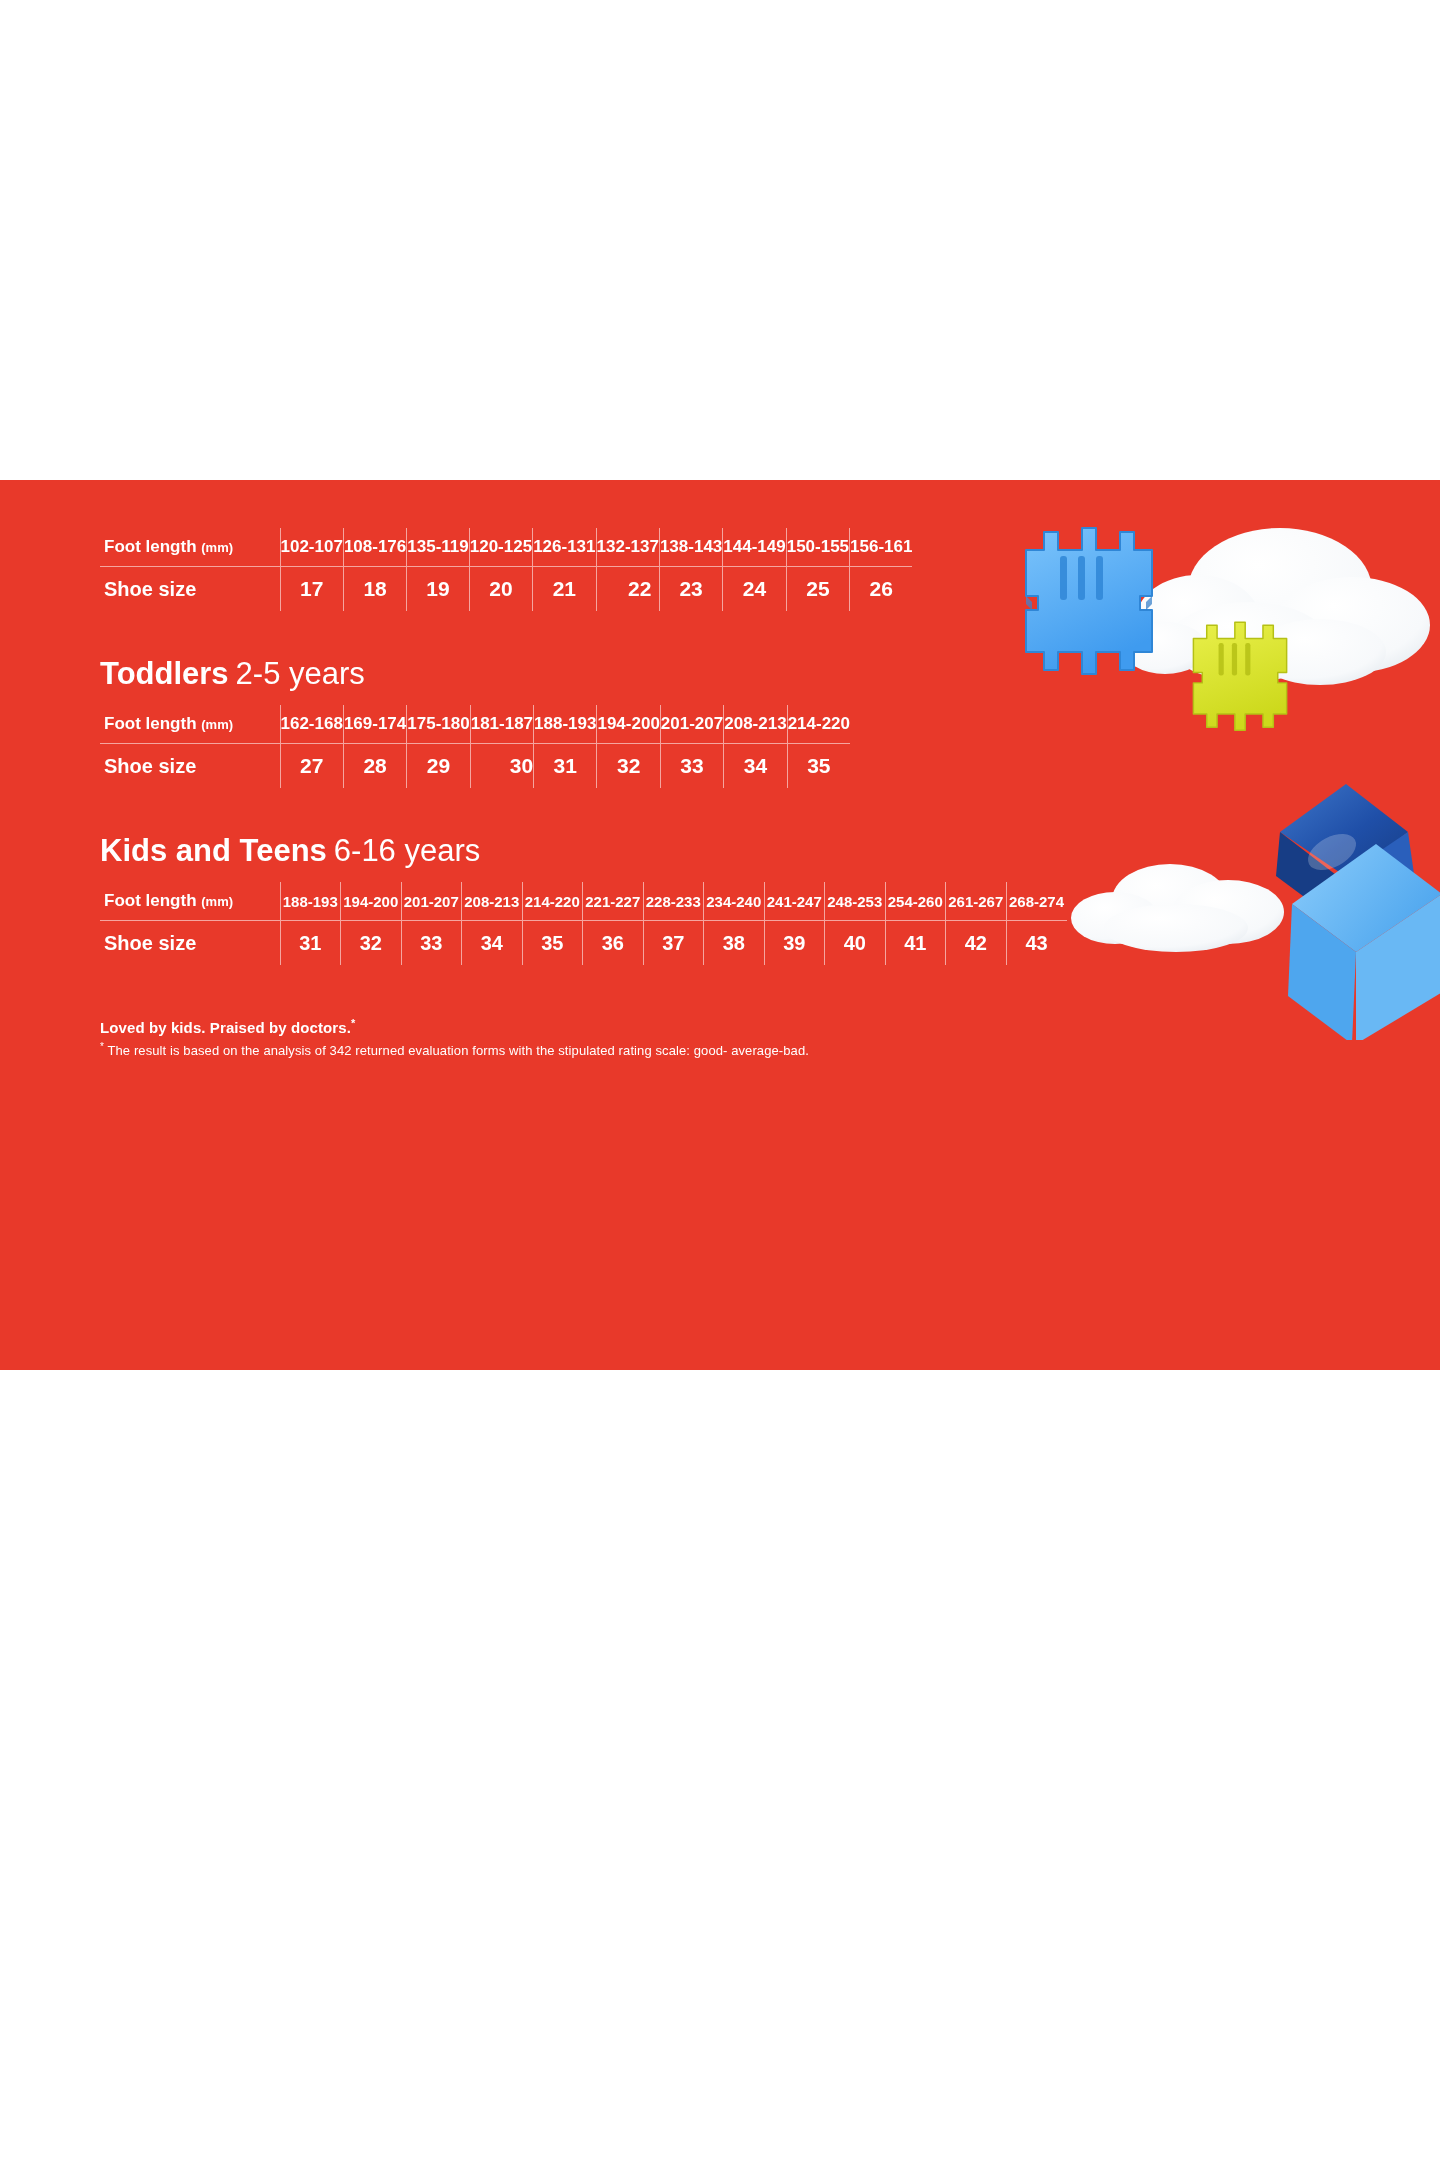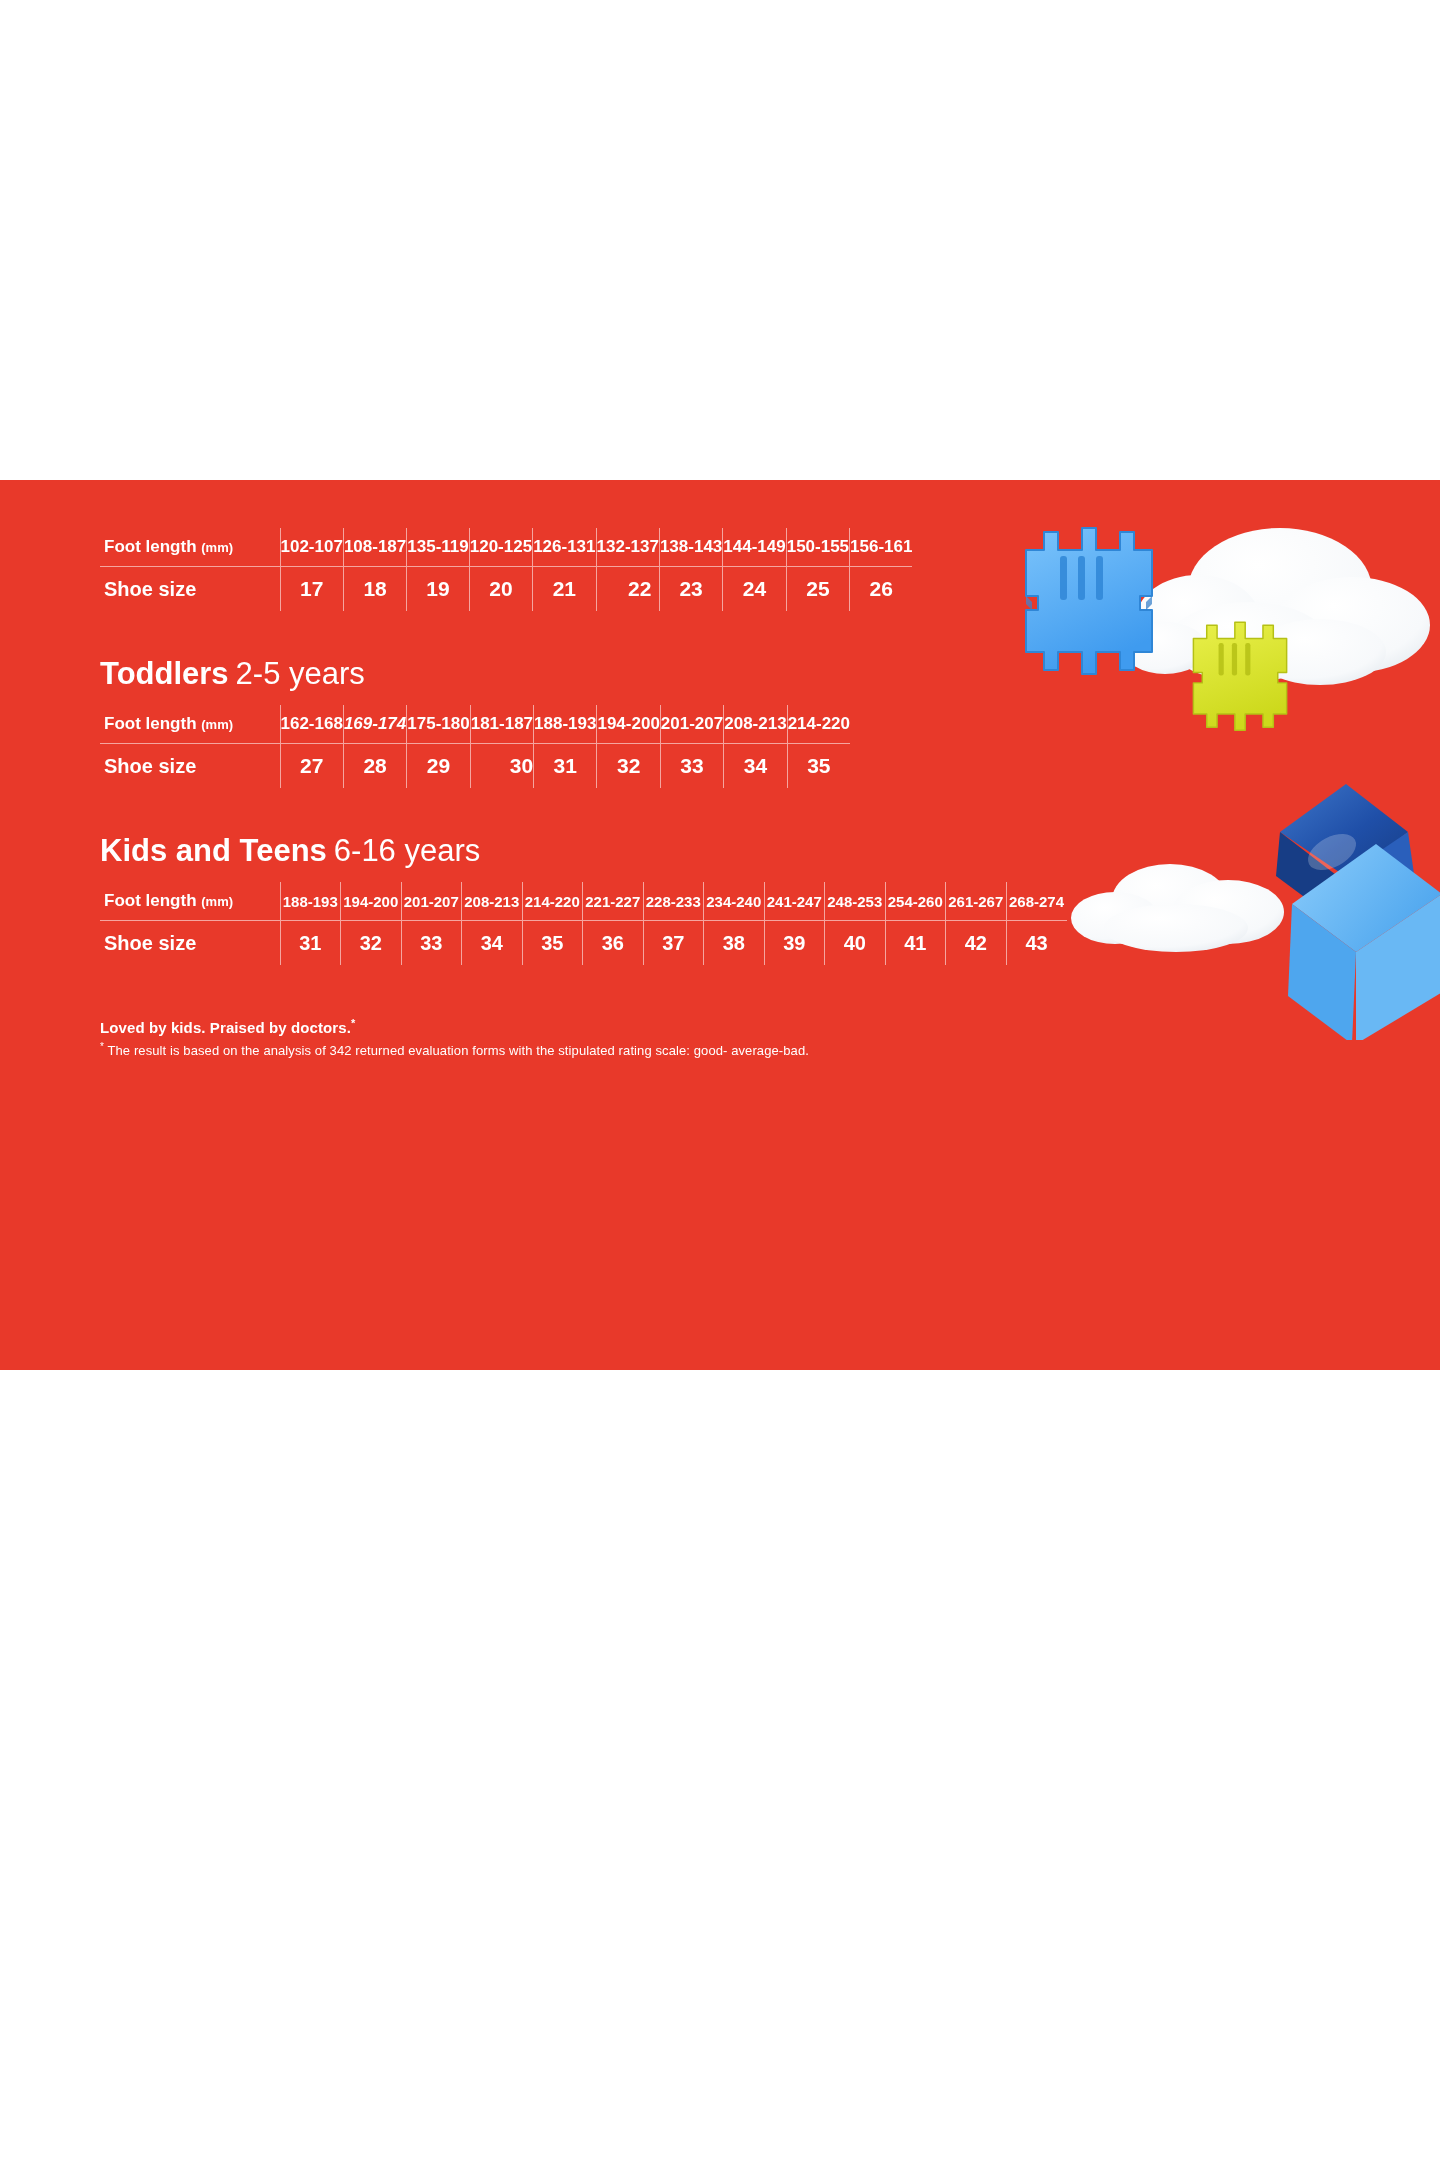--- a/index.html
+++ b/index.html
@@ -239,21 +239,21 @@
               <col style="width:60px">
               <col style="width:60px">
               <col style="width:60px">
               <col style="width:60px">
               <col style="width:60px">
             </colgroup>
           <tbody>
             <tr class="row-foot">
               <td class="label"><span>Foot length</span> <span class="unit">(mm)</span></td>
             <td style="font-size: 17px;">102-107</td>
-                <td style="font-size: 17px;">108-187</td>
+                <td style="font-size: 17px;">108-176</td>
                 <td style="font-size: 17px;">135-119</td>
                 <td style="font-size: 17px;">120-125</td>
                 <td style="font-size: 17px;">126-131</td>
                 <td style="font-size: 17px;">132-137</td>
                 <td style="font-size: 17px;">138-143</td>
                 <td style="font-size: 17px;">144-149</td>
                 <td style="font-size: 17px;">150-155</td>
                 <td style="font-size: 17px;">156-161</td>
               </tr>
             <tr class="row-shoe">
@@ -287,21 +287,21 @@
               <col style="width:60px">
               <col style="width:60px">
               <col style="width:60px">
               <col style="width:60px">
               <col style="width:60px">
             </colgroup>
           <tbody>
             <tr class="row-foot">
               <td class="label"><span>Foot length</span> <span class="unit">(mm)</span></td>
             <td style="font-size: 17px;">162-168</td>
-                <td style="font-size: 17px; font-style: italic;">169-174</td>
+                <td style="font-size: 17px;">169-174</td>
                 <td style="font-size: 17px;">175-180</td>
                 <td style="font-size: 17px;">181-187</td>
                 <td style="font-size: 17px;">188-193</td>
                 <td style="font-size: 17px;">194-200</td>
                 <td style="font-size: 17px;">201-207</td>
                 <td style="font-size: 17px;">208-213</td>
                 <td style="font-size: 17px;">214-220</td>
               </tr>
             <tr class="row-shoe">
               <td class="label">Shoe size</td>

